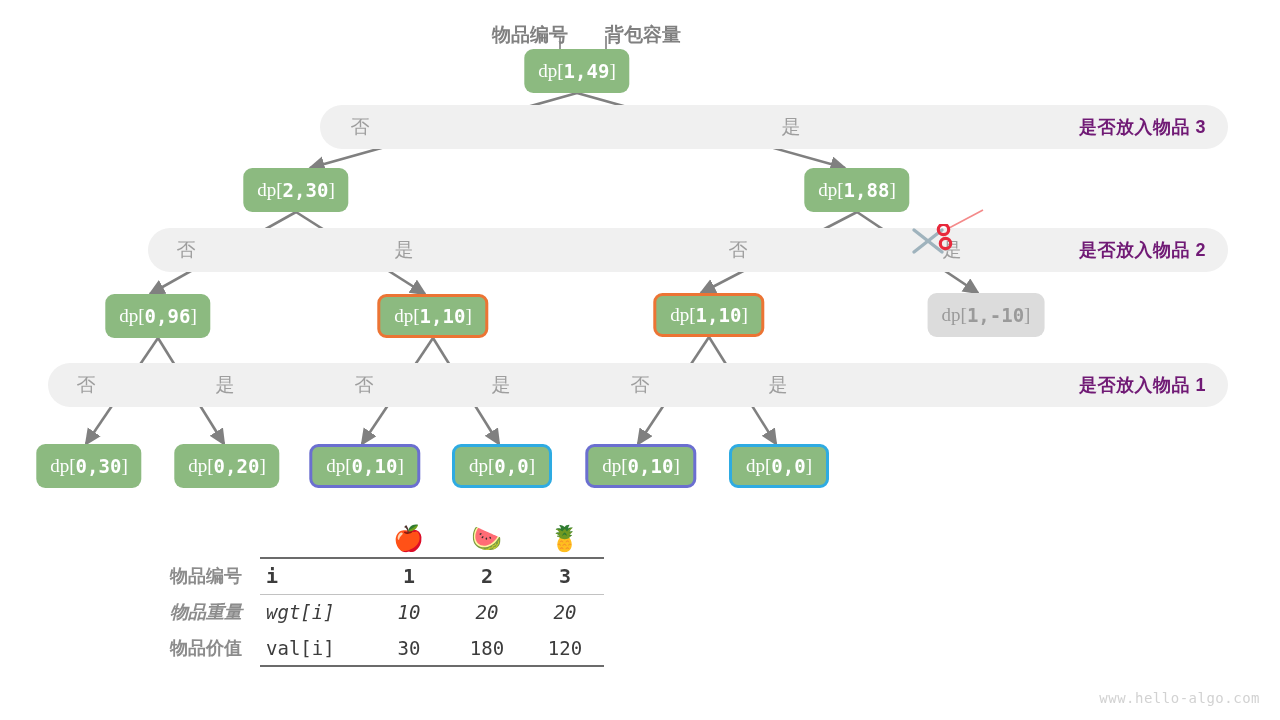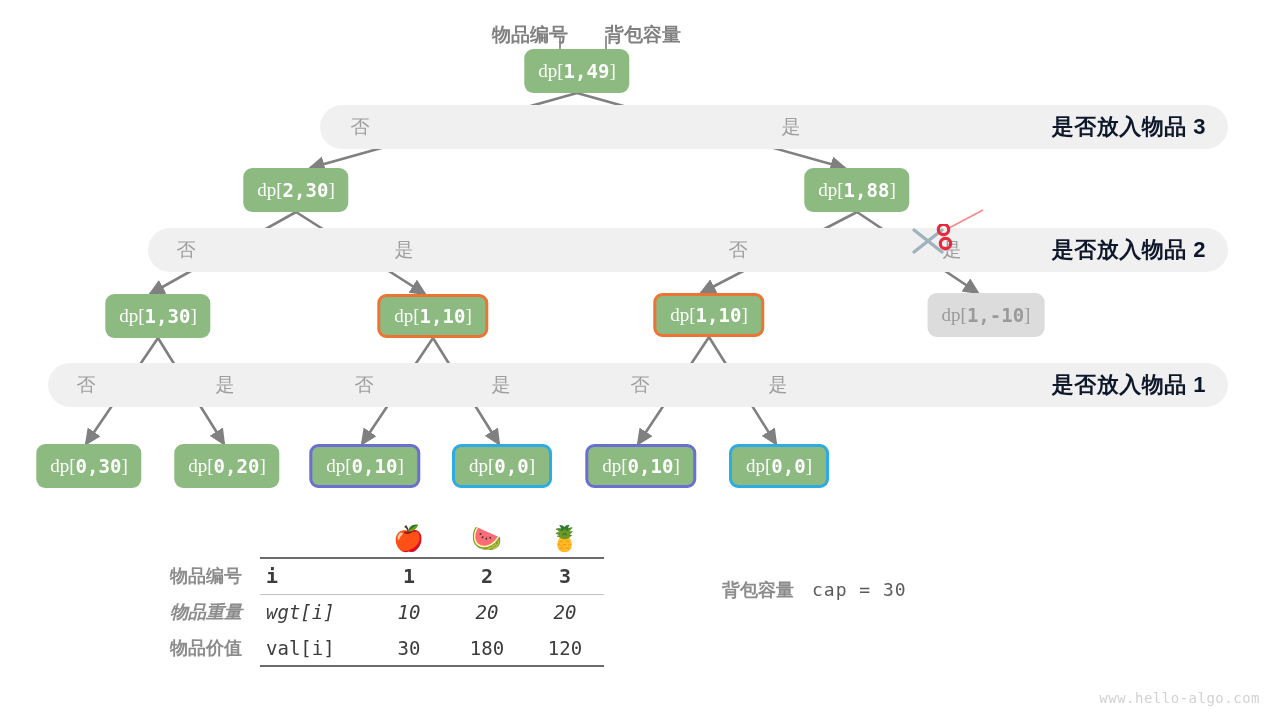--- a/index.html
+++ b/index.html
@@ -35,23 +35,23 @@
     font-size: 19px;
     color: #9e9e9e;
     font-family: "Liberation Sans", "DejaVu Sans", sans-serif;
     white-space: nowrap;
   }
   .level-title {
     position: absolute;
     top: 50%;
     right: 22px;
     transform: translateY(-50%);
-    font-size: 22px;
+    font-size: 18px;
     font-weight: bold;
-    color: #0f172a;
+    color: #701a75;
     white-space: nowrap;
     letter-spacing: 0.5px;
   }
 
   
   .node {
     position: absolute;
     transform: translate(-50%, -50%);
     height: 44px;
     padding: 0 14px;
@@ -229,21 +229,21 @@
         <span class="idx">2,30</span>
         <span class="dim">]</span>
       </div>
       <div class="node" style="left: 857px; top: 190px;">
         <span class="dim">dp[</span>
         <span class="idx">1,88</span>
         <span class="dim">]</span>
       </div>
       <div class="node" style="left: 158px; top: 316px;">
         <span class="dim">dp[</span>
-        <span class="idx">1,30</span>
+        <span class="idx">0,96</span>
         <span class="dim">]</span>
       </div>
       <div class="node border-orange" style="left: 433px; top: 316px;">
         <span class="dim">dp[</span>
         <span class="idx">1,10</span>
         <span class="dim">]</span>
       </div>
       <div class="node border-orange" style="left: 709px; top: 315px;">
         <span class="dim">dp[</span>
         <span class="idx">1,10</span>
@@ -333,18 +333,15 @@
             <td class="rowhead no-rule"></td>
             <td style="height: 4px;"></td>
             <td style="height: 4px;"></td>
             <td style="height: 4px;"></td>
             <td style="height: 4px;"></td>
           </tr>
         </tbody>
     </table>
   </div>
 
-  <div class="cap-note" id="cap-note" style="left: 722px; top: 578px;">
-    <b>背包容量</b><span class="mono">cap = 30</span>
-  </div>
 
   <div class="watermark">www.hello-algo.com</div>
 </div>
 
 </body></html>

